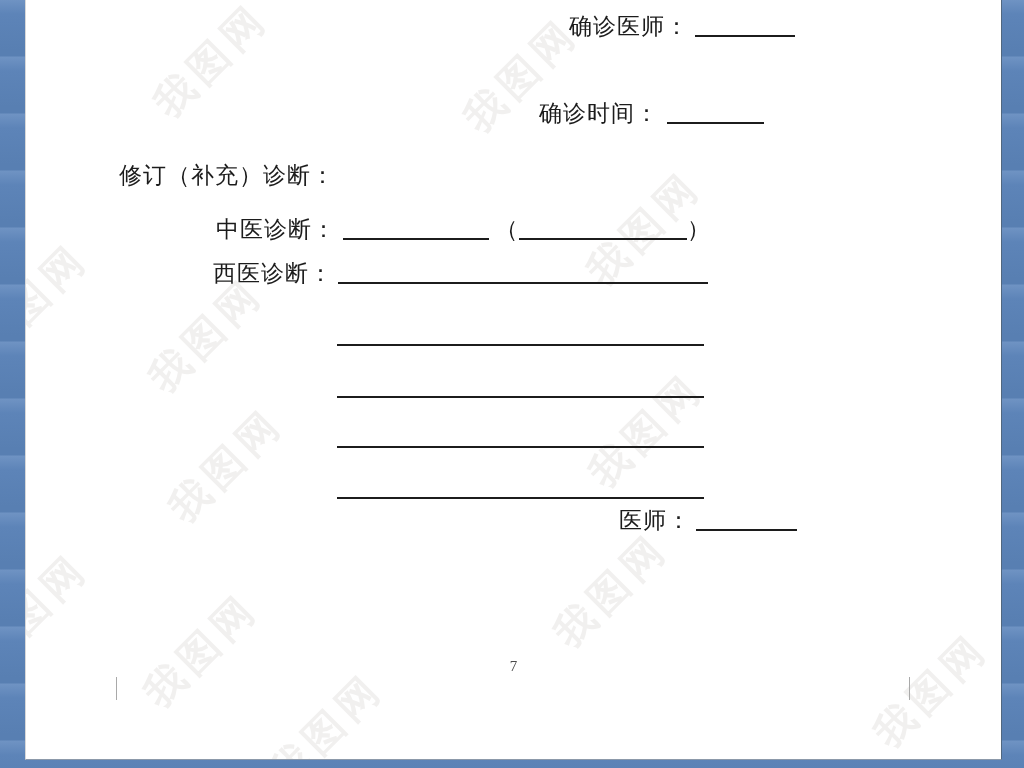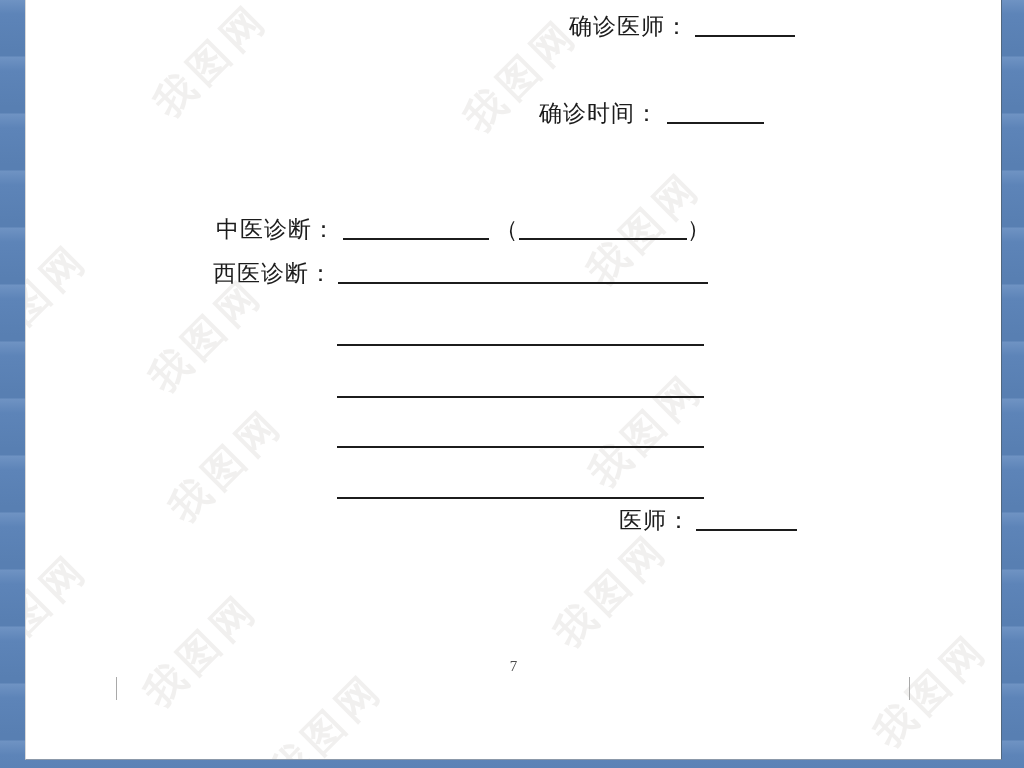--- a/index.html
+++ b/index.html
@@ -89,20 +89,23 @@
     </div>
 
   <div class="row" style="left:543px;top:14px;">
     <span>确诊医师：</span><span class="blank" style="width:100px;margin-left:6px;"></span>
   </div>
 
   <div class="row" style="left:513px;top:61px;margin-top:40px;">
     <span>确诊时间：</span><span class="blank" style="width:97px;margin-left:8px;"></span>
   </div>
 
+  <div class="row" style="left:93px;top:163px;">
+    <span>修订（补充）诊断：</span>
+  </div>
 
   <div class="row" style="left:190px;top:217px;">
     <span>中医诊断：</span><span class="blank" style="width:146px;margin-left:7px;"></span><span style="margin-left:6px;">（</span><span class="blank" style="width:168px;"></span><span>）</span>
   </div>
 
   <div class="row" style="left:187px;top:261px;">
     <span>西医诊断：</span><span class="blank" style="width:370px;margin-left:5px;"></span>
   </div>
 
   <div class="hline" style="left:311px;top:344px;width:367px;"></div>

